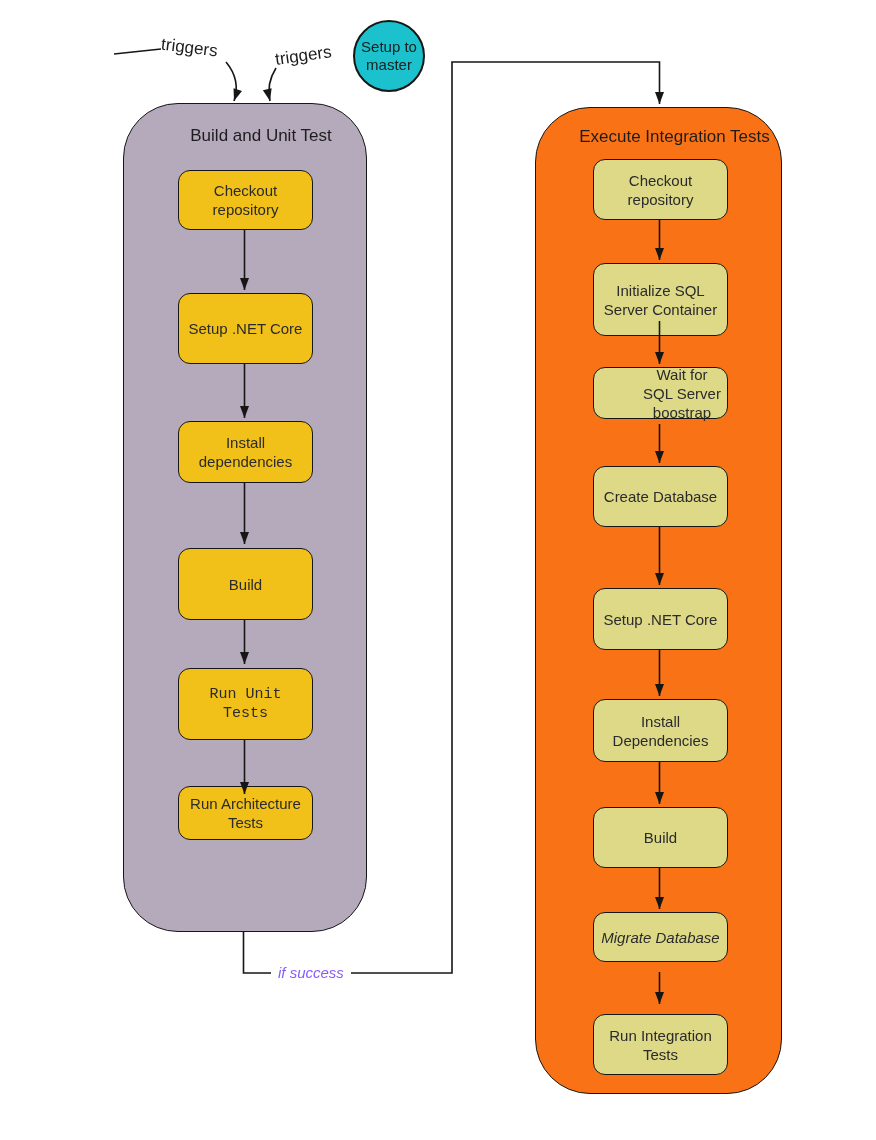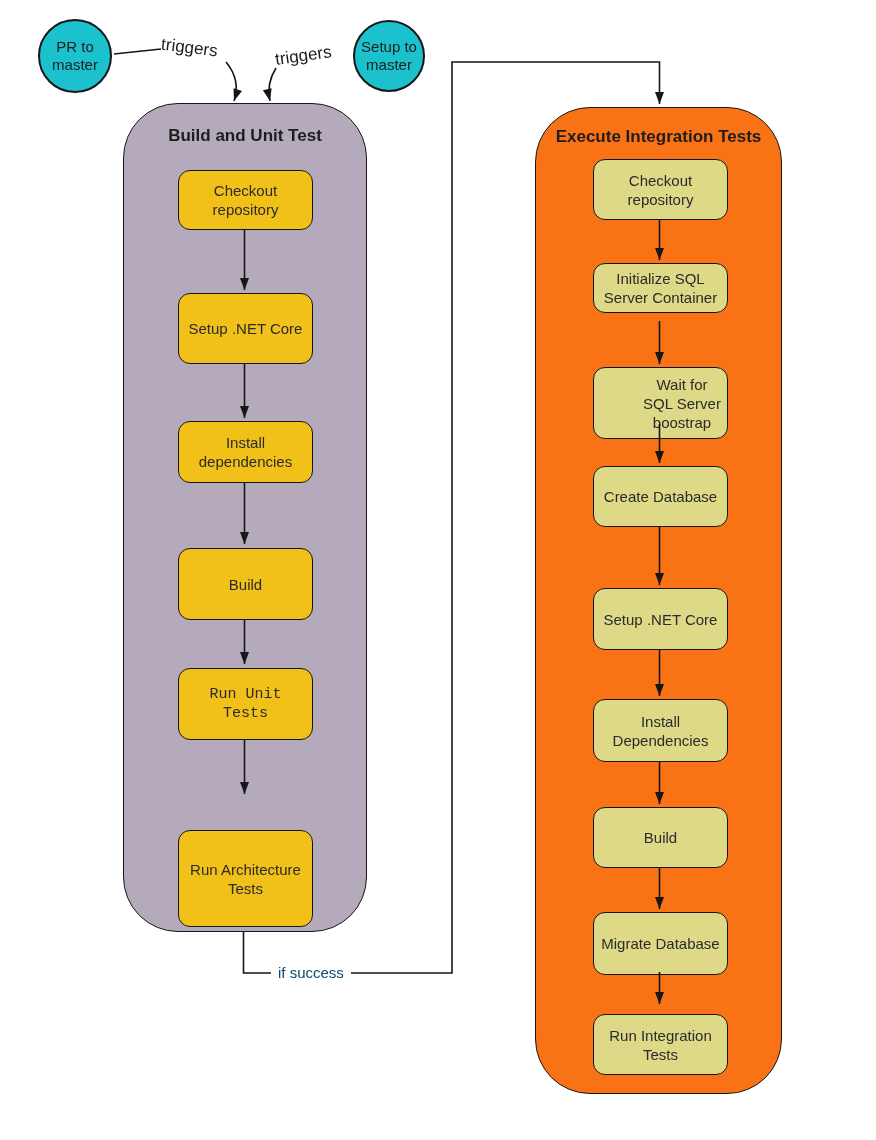--- a/index.html
+++ b/index.html
@@ -14,74 +14,73 @@
     display:flex;align-items:center;justify-content:center;text-align:center;
     font-size:15px;line-height:18px;color:#1d1d1d;box-sizing:border-box;
   }
   
   .group{
     position:absolute;border:1.6px solid #161616;border-radius:55px;box-sizing:border-box;
   }
   .group.build{background:#b5aabc;}
   .group.integration{background:#f97316;}
   .group-title{
-    position:absolute;left:0;width:100%;text-align:center;
-    font-size:17px;font-weight:bold;color:#1d1d1d;
+    position:absolute;left:16px;width:100%;text-align:center;
+    font-size:17px;font-weight:normal;color:#1d1d1d;
   }
   
   .node{
     position:absolute;width:135px;border:1.6px solid #161616;border-radius:12px;
     box-sizing:border-box;display:flex;align-items:center;justify-content:center;
     text-align:center;font-size:15px;line-height:19px;color:#2b2b2b;padding:2px 5px;
   }
   .node.yellow{background:#f1c019;}
   .node.khaki{background:#ded987;}
   
   svg.connectors{position:absolute;left:0;top:0;pointer-events:none;}
   svg.connectors .edge{stroke:#161616;stroke-width:1.6;fill:none;}
   
   .trigger-label{
     position:absolute;font-size:17px;color:#1d1d1d;white-space:nowrap;
   }
   .trigger-label.left{left:161px;top:38px;transform:rotate(7deg);}
   .trigger-label.right{left:275px;top:46px;transform:rotate(-8deg);}
   .if-success-label{
     position:absolute;left:271px;top:962px;background:#ffffff;
-    padding:0 7px;font-size:15px;line-height:21px;color:#0c4a6e;white-space:nowrap;
+    padding:0 7px;font-size:15px;line-height:21px;color:#8b5cf6;white-space:nowrap;font-style:italic;
   }
 </style>
 </head>
 <body>
 
 <div class="canvas">
 
   <div class="group build" style="left:123px;top:103px;width:244px;height:829px;">
     <div class="group-title" style="top:22px;">Build and Unit Test</div>
     <div class="node yellow" style="left:54px;top:66px;height:60px;">Checkout repository</div>
     <div class="node yellow" style="left:54px;top:189px;height:71px;">Setup .NET Core</div>
     <div class="node yellow" style="left:54px;top:317px;height:62px;">Install dependencies</div>
     <div class="node yellow" style="left:54px;top:444px;height:72px;">Build</div>
     <div class="node yellow" style="left:54px;top:564px;height:72px;font-family:Liberation Mono, monospace;">Run Unit Tests</div>
-    <div class="node yellow" style="left:54px;top:726px;height:97px;">Run Architecture Tests</div>
+    <div class="node yellow" style="left:54px;top:682px;height:54px;">Run Architecture Tests</div>
   </div>
 
   <div class="group integration" style="left:535px;top:107px;width:247px;height:987px;">
     <div class="group-title" style="top:19px;">Execute Integration Tests</div>
     <div class="node khaki" style="left:57px;top:51px;height:61px;">Checkout repository</div>
-    <div class="node khaki" style="left:57px;top:155px;height:50px;">Initialize SQL Server Container</div>
-    <div class="node khaki" style="left:57px;top:259px;height:72px;padding-left:48px;">Wait for SQL Server boostrap</div>
+    <div class="node khaki" style="left:57px;top:155px;height:73px;">Initialize SQL Server Container</div>
+    <div class="node khaki" style="left:57px;top:259px;height:52px;padding-left:48px;">Wait for SQL Server boostrap</div>
     <div class="node khaki" style="left:57px;top:358px;height:61px;">Create Database</div>
     <div class="node khaki" style="left:57px;top:480px;height:62px;">Setup .NET Core</div>
     <div class="node khaki" style="left:57px;top:591px;height:63px;">Install Dependencies</div>
     <div class="node khaki" style="left:57px;top:699px;height:61px;">Build</div>
-    <div class="node khaki" style="left:57px;top:804px;height:63px;">Migrate Database</div>
+    <div class="node khaki" style="left:57px;top:804px;height:50px;font-style:italic;">Migrate Database</div>
     <div class="node khaki" style="left:57px;top:899px;height:61px;margin-top:7px;">Run Integration Tests</div>
   </div>
 
-  <div class="circle" style="left:38px;top:19px;width:74px;height:74px;">PR to master</div>
   <div class="circle" style="left:353px;top:20px;width:72px;height:72px;">Setup to master</div>
 
   <svg class="connectors" width="876" height="1140" viewBox="0 0 876 1140">
     <defs>
       <marker id="ah" markerUnits="userSpaceOnUse" markerWidth="14" markerHeight="12" refX="12.5" refY="5" orient="auto">
         <path d="M0.5,0.5 L12.5,5 L0.5,9.5 Z" fill="#161616"></path>
       </marker>
     </defs>
 
     <path class="edge" d="M114,54 L161,49"></path>

